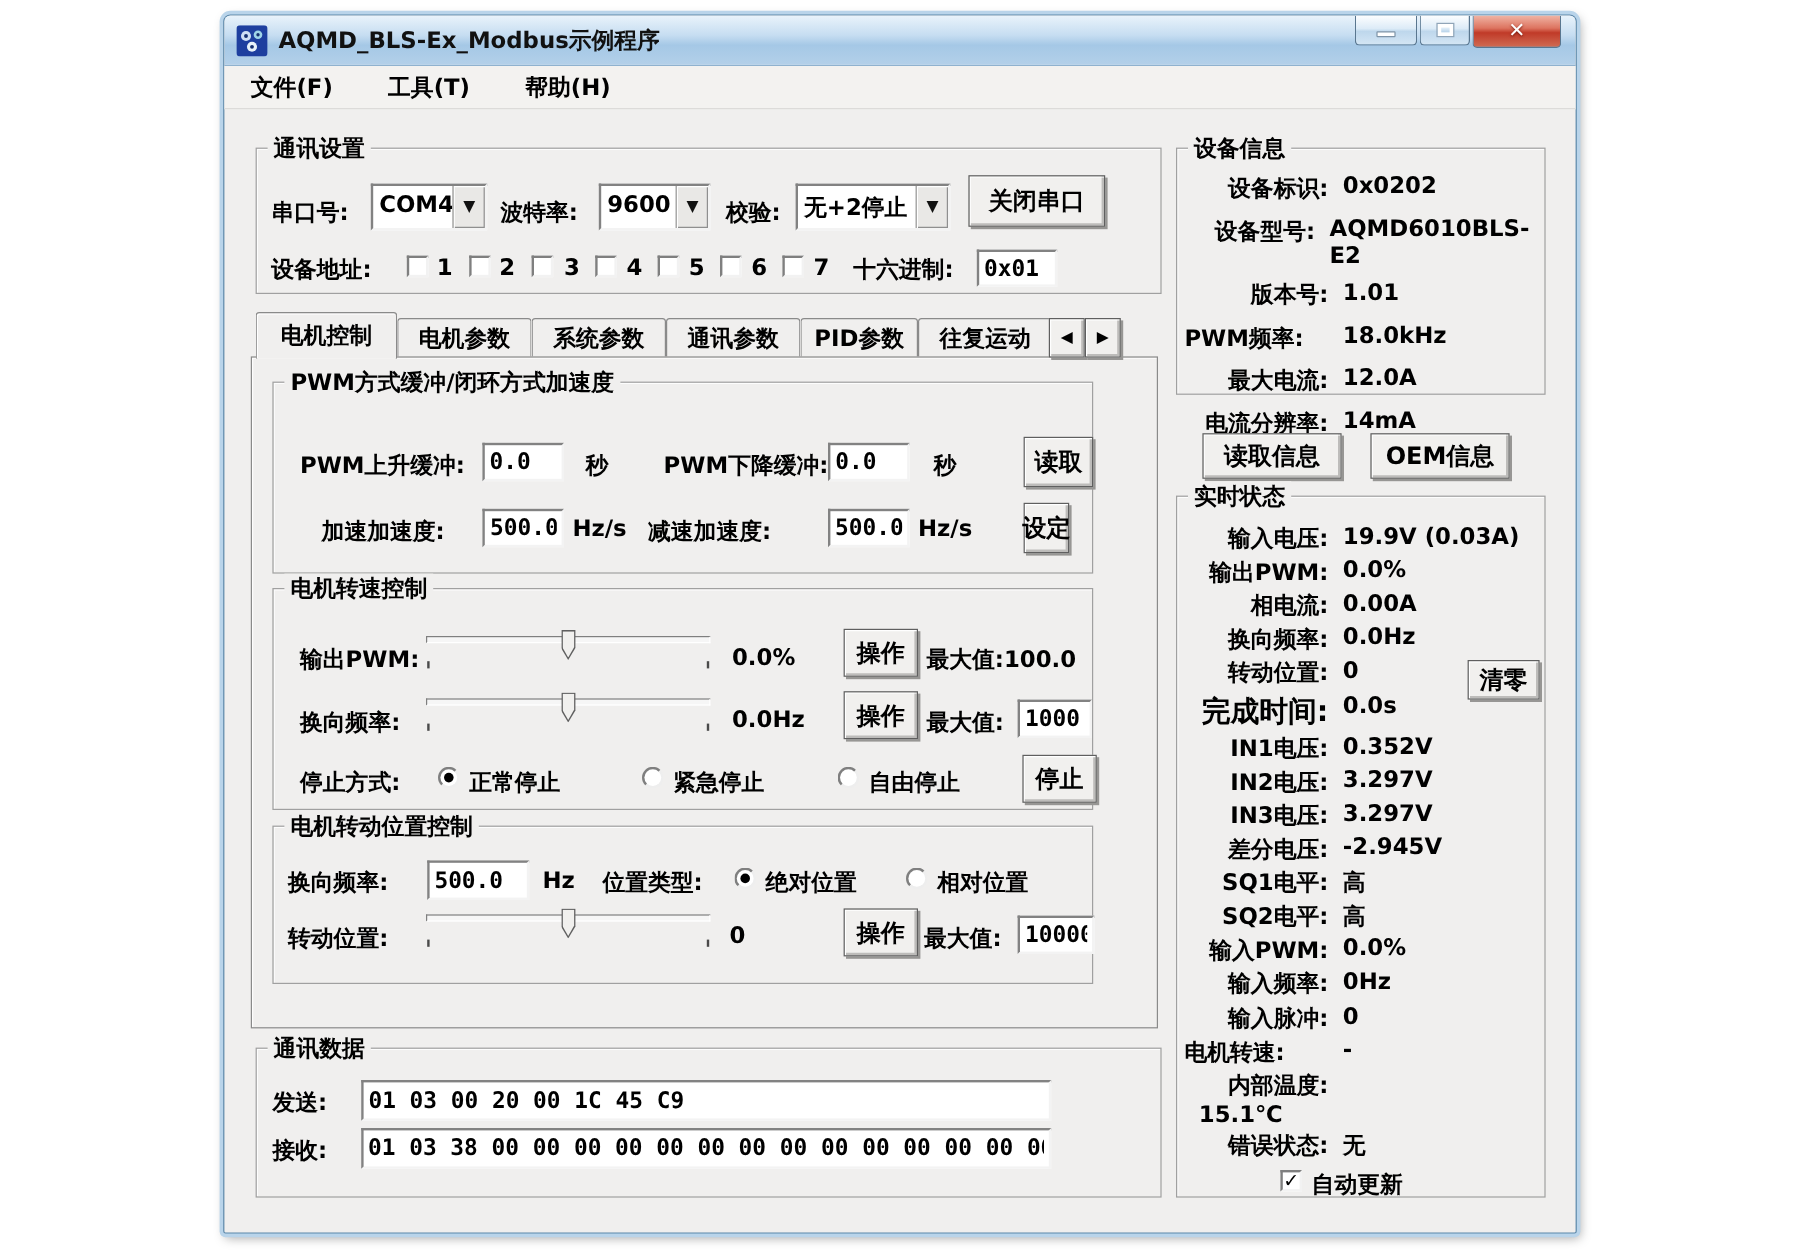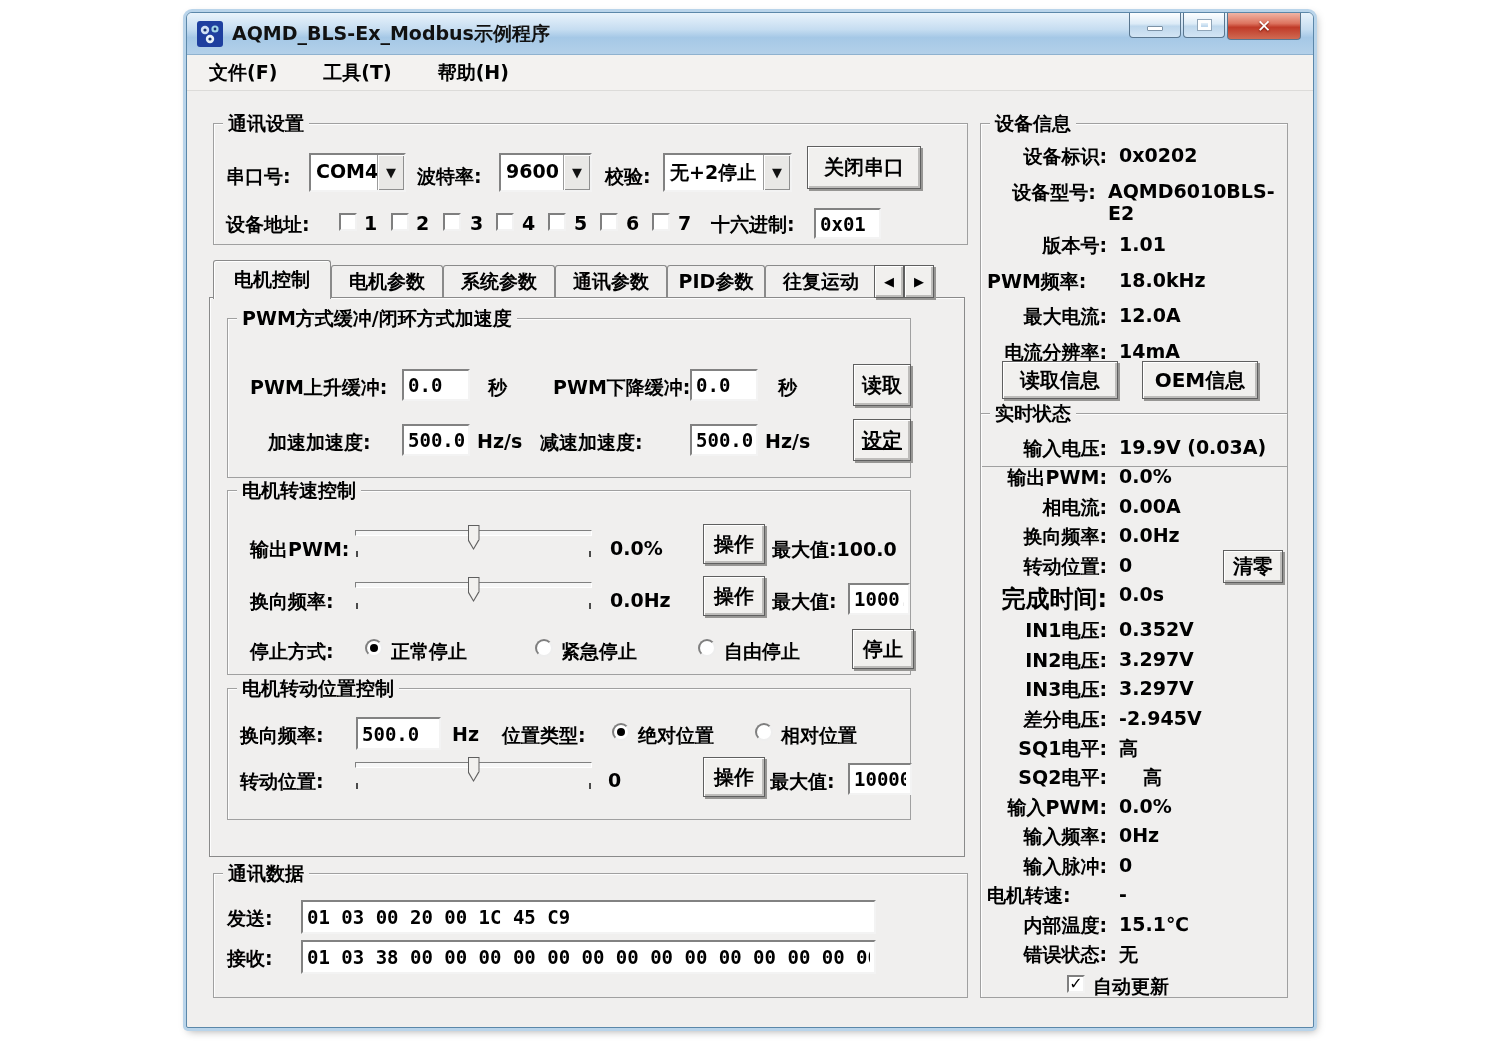--- a/index.html
+++ b/index.html
@@ -169,21 +169,21 @@
         <span class="lb" style="left:325px;top:56px;">PWM下降缓冲:</span>
         <input class="tfield" style="left: 462px; top: 50px; width: 68px; height: 32px;" value="0.0">
         <span class="lb" style="left:550px;top:56px;">秒</span>
         <div class="btn" style="left:625px;top:45px;width:58px;height:42px;">读取</div>
         <span class="lb" style="left:40px;top:111px;">加速加速度:</span>
         <input class="tfield" style="left: 174px; top: 105px; width: 68px; height: 32px;" value="500.0">
         <span class="lb" style="left:249px;top:111px;">Hz/s</span>
         <span class="lb" style="left:312px;top:111px;">减速加速度:</span>
         <input class="tfield" style="left: 462px; top: 105px; width: 68px; height: 32px;" value="500.0">
         <span class="lb" style="left:537px;top:111px;">Hz/s</span>
-        <div class="btn" style="left:625px;top:100px;width:58px;height:42px;text-decoration:underline;">设定</div>
+        <div class="btn" style="left:625px;top:100px;width:38px;height:42px;">设定</div>
       </div>
 
       <div class="group" style="left:17px;top:192px;width:684px;height:185px;">
         <span class="legend">电机转速控制</span>
         <span class="lb" style="left:22px;top:46px;">输出PWM:</span>
         <div class="slider" style="left:127px;top:34px;width:237px;">
           <span class="strack"></span>
           <span class="sthumb"></span>
           <span class="stick" style="left:1px;"></span>
           <span class="stick" style="right:1px;"></span>
@@ -240,21 +240,21 @@
     </div>
 
     <div class="group" style="left:26px;top:782px;width:755px;height:125px;">
       <span class="legend">通讯数据</span>
       <span class="lb" style="left:13px;top:32px;">发送:</span>
       <input class="tfield" style="left: 87px; top: 26px; width: 575px; height: 34px;" value="01 03 00 20 00 1C 45 C9">
       <span class="lb" style="left:13px;top:72px;">接收:</span>
       <input class="tfield" style="left: 87px; top: 66px; width: 575px; height: 34px;" value="01 03 38 00 00 00 00 00 00 00 00 00 00 00 00 00 00">
     </div>
 
-    <div class="group" style="left:793px;top:32px;width:308px;height:344px;">
+    <div class="group" style="left:793px;top:32px;width:308px;height:206px;">
       <span class="legend">设备信息</span>
       <div style="position:absolute;left:6px;top:20px;width:296px;height:222px;display:flex;flex-direction:column;justify-content:space-between;">
         <div style="display:flex;">
             <span style="width:120px;text-align:right;font-size:19px;">设备标识:</span>
             <span style="margin-left:12px;font-size:19px;">0x0202</span>
           </div>
         <div style="display:flex;">
             <span style="width:120px;text-align:right;font-size:19px;">设备型号:</span>
             <span style="margin-left:12px;font-size:19px;">AQMD6010BLS-E2</span>
           </div>
@@ -319,41 +319,41 @@
             <span style="margin-left:12px;font-size:19px;">3.297V</span>
           </div>
         <div style="display:flex;">
             <span style="width:120px;text-align:right;font-size:19px;">差分电压:</span>
             <span style="margin-left:12px;font-size:19px;">-2.945V</span>
           </div>
         <div style="display:flex;">
             <span style="width:120px;text-align:right;font-size:19px;">SQ1电平:</span>
             <span style="margin-left:12px;font-size:19px;">高</span>
           </div>
-        <div style="display:flex;gap:24px;">
+        <div style="display:flex;">
             <span style="width:120px;text-align:right;font-size:19px;">SQ2电平:</span>
             <span style="margin-left:12px;font-size:19px;">高</span>
           </div>
         <div style="display:flex;">
             <span style="width:120px;text-align:right;font-size:19px;">输入PWM:</span>
             <span style="margin-left:12px;font-size:19px;">0.0%</span>
           </div>
         <div style="display:flex;">
             <span style="width:120px;text-align:right;font-size:19px;">输入频率:</span>
             <span style="margin-left:12px;font-size:19px;">0Hz</span>
           </div>
         <div style="display:flex;">
             <span style="width:120px;text-align:right;font-size:19px;">输入脉冲:</span>
             <span style="margin-left:12px;font-size:19px;">0</span>
           </div>
         <div style="display:flex;">
             <span style="width:120px;text-align:left;font-size:19px;">电机转速:</span>
             <span style="margin-left:12px;font-size:19px;">-</span>
           </div>
-        <div style="display:flex;">
+        <div style="display:flex;flex-direction:column;">
             <span style="width:120px;text-align:right;font-size:19px;">内部温度:</span>
             <span style="margin-left:12px;font-size:19px;">15.1℃</span>
           </div>
         <div style="display:flex;">
             <span style="width:120px;text-align:right;font-size:19px;">错误状态:</span>
             <span style="margin-left:12px;font-size:19px;">无</span>
           </div>
       </div>
       <div class="btn" style="left:242px;top:136px;width:60px;height:33px;">清零</div>
       <span class="chk" style="left:86px;top:561px;">✓</span>

